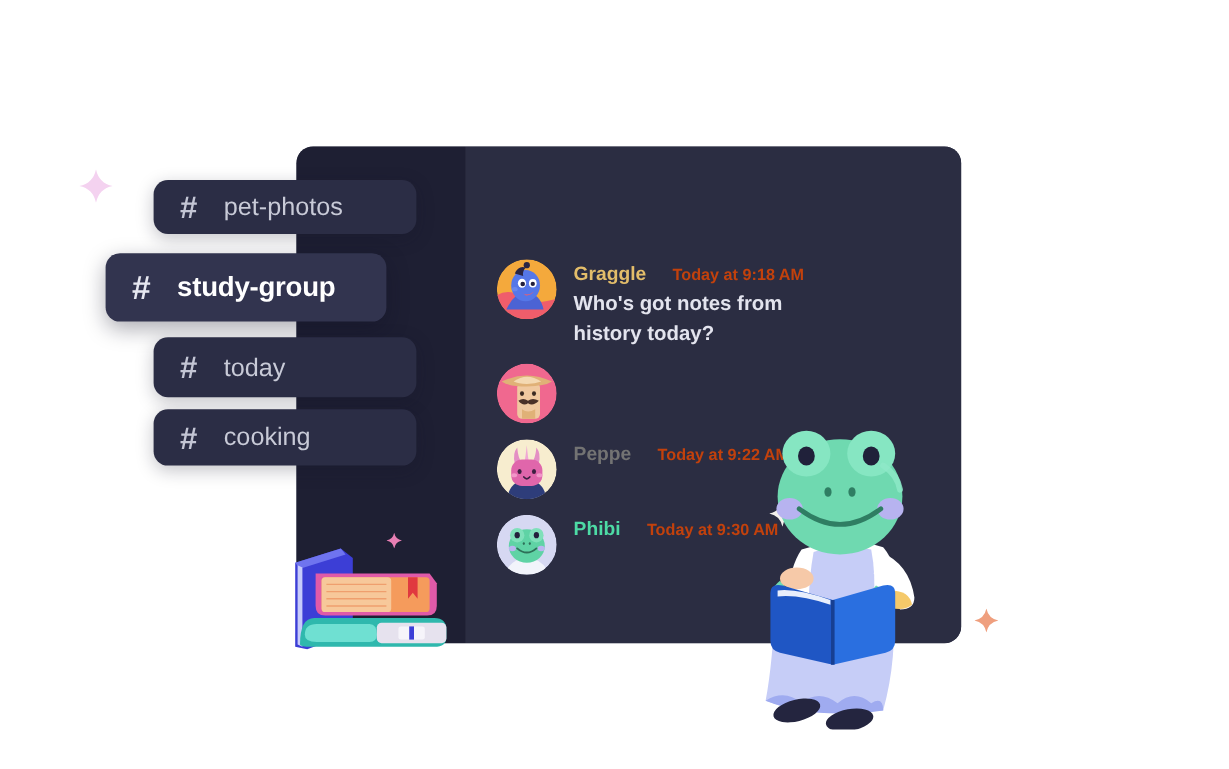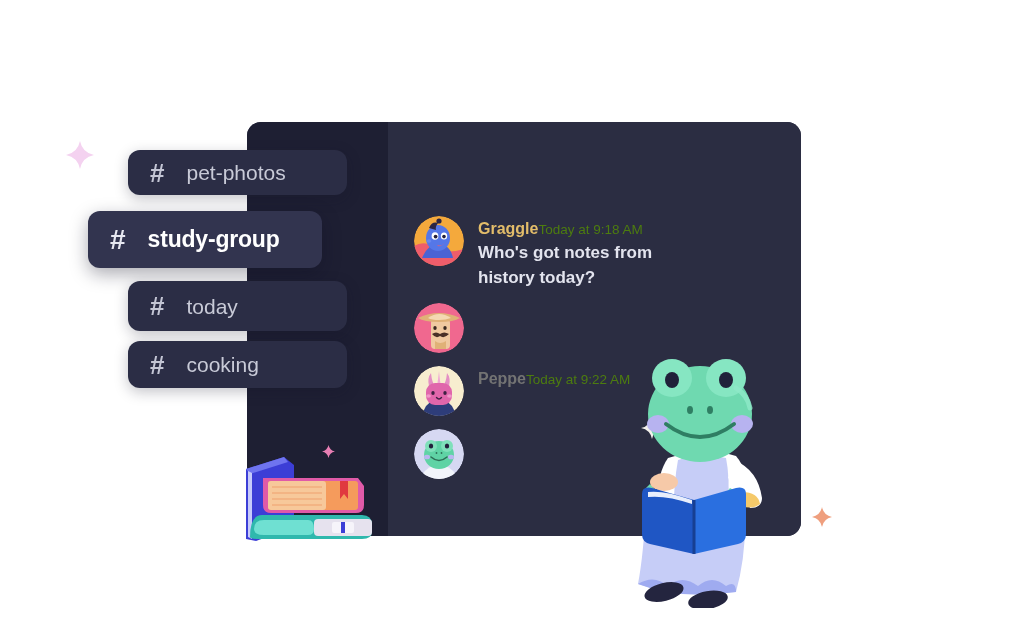--- a/index.html
+++ b/index.html
@@ -144,32 +144,32 @@
     height: 50px;
     border-radius: 50%;
     flex: 0 0 50px;
     overflow: hidden;
     position: relative;
   }
   .msg-body { padding-top: 4px; }
   .msg-meta {
     display: flex;
     align-items: baseline;
-    gap: 0;
+    gap: 22px;
     margin-bottom: 3px;
     white-space: nowrap;
   }
   .msg-author {
     font-size: 16px;
     font-weight: 700;
   }
   .msg-time {
     font-size: 13.5px;
-    color: #4d7c0f;
-    font-weight: 400;
+    color: #c2410c;
+    font-weight: 700;
   }
   .msg-text {
     font-size: 17px;
     color: #e3e4ee;
     line-height: 1.45;
     max-width: 200px;
     font-weight: bold;
   }
 
   
@@ -310,20 +310,24 @@
           <ellipse cx="17" cy="17" rx="2.2" ry="2.6" fill="#23203c"></ellipse>
           <ellipse cx="33" cy="17" rx="2.2" ry="2.6" fill="#23203c"></ellipse>
           <ellipse cx="13" cy="28" rx="3" ry="2.3" fill="#b9b6ef"></ellipse>
           <ellipse cx="37" cy="28" rx="3" ry="2.3" fill="#b9b6ef"></ellipse>
           <path d="M17 28 Q25 35 33 28" stroke="#2e6f58" stroke-width="1.6" fill="none" stroke-linecap="round"></path>
           <ellipse cx="22.5" cy="24" rx="0.9" ry="1.1" fill="#2e6f58"></ellipse>
           <ellipse cx="27.5" cy="24" rx="0.9" ry="1.1" fill="#2e6f58"></ellipse>
         </svg>
       </div>
       <div class="msg-body">
+        <div class="msg-meta">
+          <span class="msg-author" style="color: rgb(77, 219, 165);">Phibi</span>
+          <span class="msg-time">Today at 9:30 AM</span>
+        </div>
       </div>
     </div>
 
   </div>
 
   <div class="books">
     <svg viewBox="0 0 150 100" width="150" height="100">
 
       <path d="M10 96 L10 26 L48 14 L58 22 L58 84 L20 98 Z" fill="#3c3ed6"></path>
       <path d="M10 26 L48 14 L52 19 L14 31 Z" fill="#6f74ef"></path>

